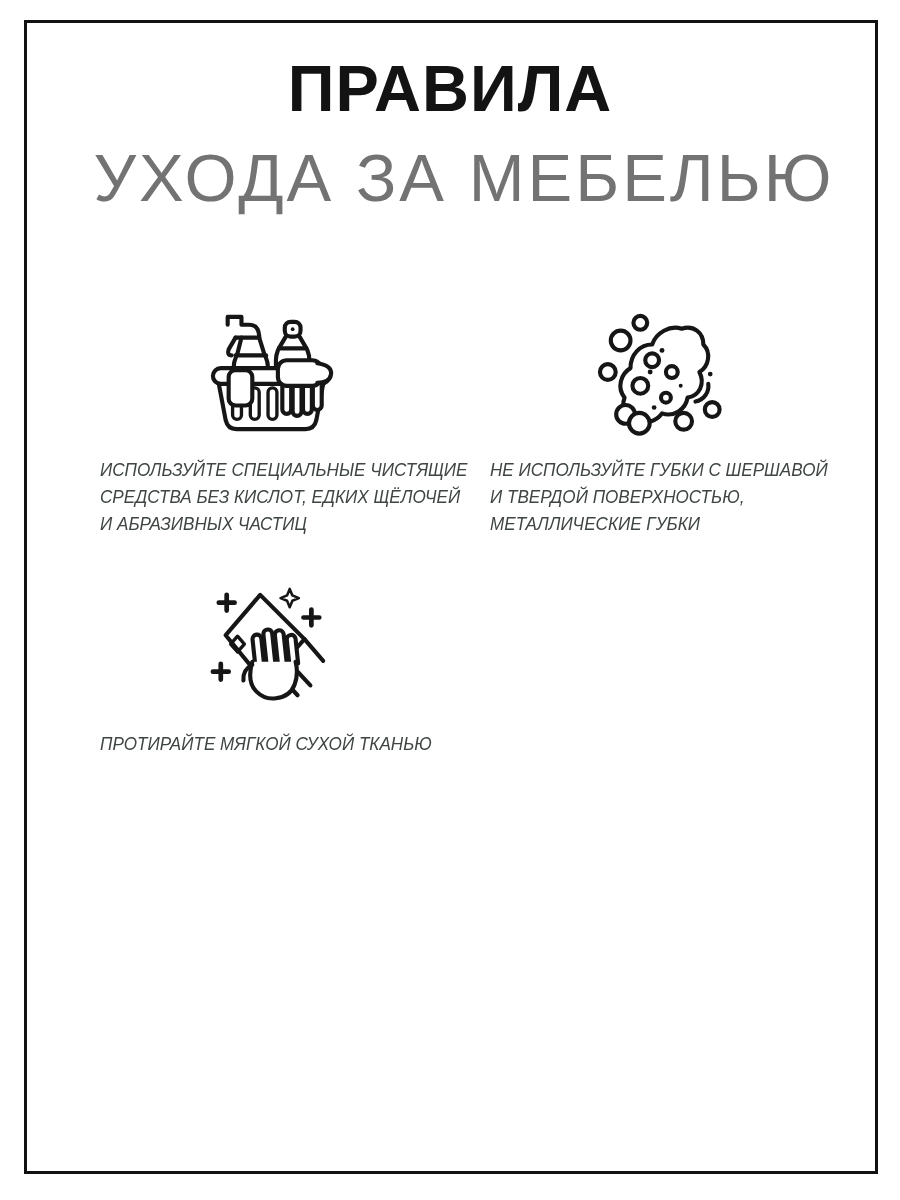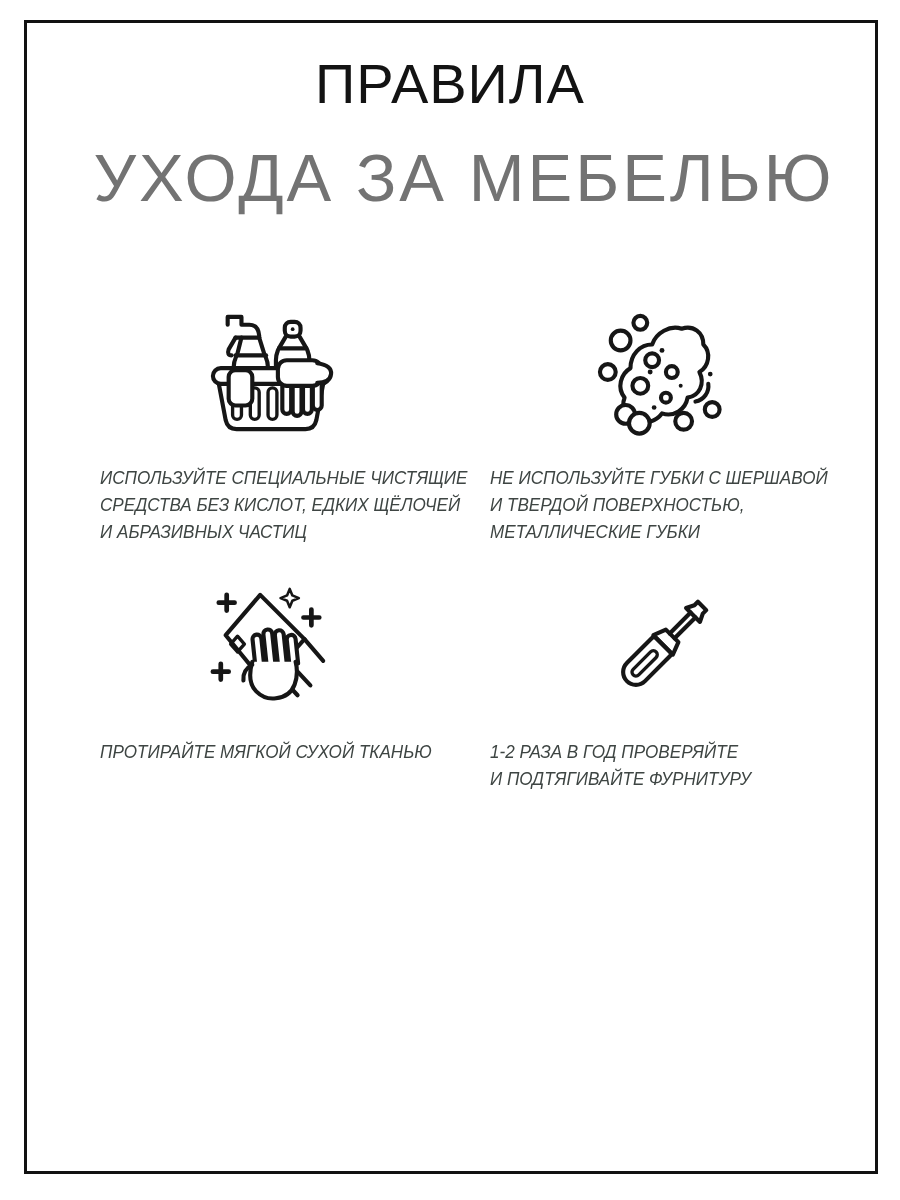--- a/index.html
+++ b/index.html
@@ -1,26 +1,26 @@
 <!DOCTYPE html>
 <html><head>
 <meta charset="utf-8">
 <style>
   html,body{margin:0;padding:0;background:#ffffff;}
   .page{position:relative;width:900px;height:1200px;background:#ffffff;overflow:hidden;
         font-family:"Liberation Sans",sans-serif;}
   .frame{position:absolute;left:24px;top:20px;right:22px;bottom:26px;
          border:3px solid #111111;pointer-events:none;}
   .title{position:absolute;left:0;top:56px;width:100%;text-align:center;
-         font-size:56px;line-height:1;font-weight:400;letter-spacing:1px;color:#131313;}
+         font-size:65px;line-height:1;font-weight:700;letter-spacing:1px;color:#131313;}
   .subtitle{position:absolute;left:14px;top:144px;width:100%;text-align:center;
          font-size:67px;line-height:1;font-weight:100;letter-spacing:3px;color:#737373;}
   .grid{position:absolute;left:100px;top:308px;display:grid;
         grid-template-columns:360px 360px;column-gap:30px;grid-auto-rows:274px;}
-  .cell{display:flex;flex-direction:column;gap:8px;}
+  .cell{display:flex;flex-direction:column;}
   .icon-box{height:134px;display:flex;align-items:center;justify-content:center;
             padding-right:18px;}
   .icon-box svg{width:128px;height:128px;}
   .caption{margin-top:14px;font-style:italic;font-size:19px;line-height:27px;
            color:#3e4543;transform:scaleX(0.9);transform-origin:0 0;}
   .cl{white-space:nowrap;}
   
   svg.ic *{stroke:#161616;stroke-width:4.2;fill:none;stroke-linecap:round;stroke-linejoin:round;}
   svg.ic .fw{fill:#ffffff;}
   svg.ic .fb{fill:#161616;stroke:none;}
@@ -140,32 +140,15 @@
           <path d="M46,81 q-10,5 -9,16"></path>
         </svg>
       </div>
       <div class="caption">
         <div class="cl">ПРОТИРАЙТЕ МЯГКОЙ СУХОЙ ТКАНЬЮ</div>
       </div>
     </div>
 
 
 
-    <div class="cell">
-      <div class="icon-box">
-        <svg class="ic" viewBox="0 0 130 130" aria-label="screwdriver-icon">
-          <g transform="rotate(45 65 63)">
-            <path d="M59,4 h12 v5 l4,8 h-20 l4,-8 z"></path>
-            <path d="M61.5,17 v30 M68.5,17 v30"></path>
-            <path d="M56,47 h18 l5,13 h-28 z"></path>
-            <path d="M55,60 h20 q3,0 3,3 v36 a13,13 0 0 1 -26,0 v-36 q0,-3 3,-3 z"></path>
-            <rect class="thin" x="61" y="70" width="8" height="33" rx="4"></rect>
-          </g>
-        </svg>
-      </div>
-      <div class="caption">
-        <div class="cl">1-2 РАЗА В ГОД ПРОВЕРЯЙТЕ</div>
-        <div class="cl">И ПОДТЯГИВАЙТЕ ФУРНИТУРУ</div>
-      </div>
-    </div>
 
   </div>
 </div>
 
 </body></html>

